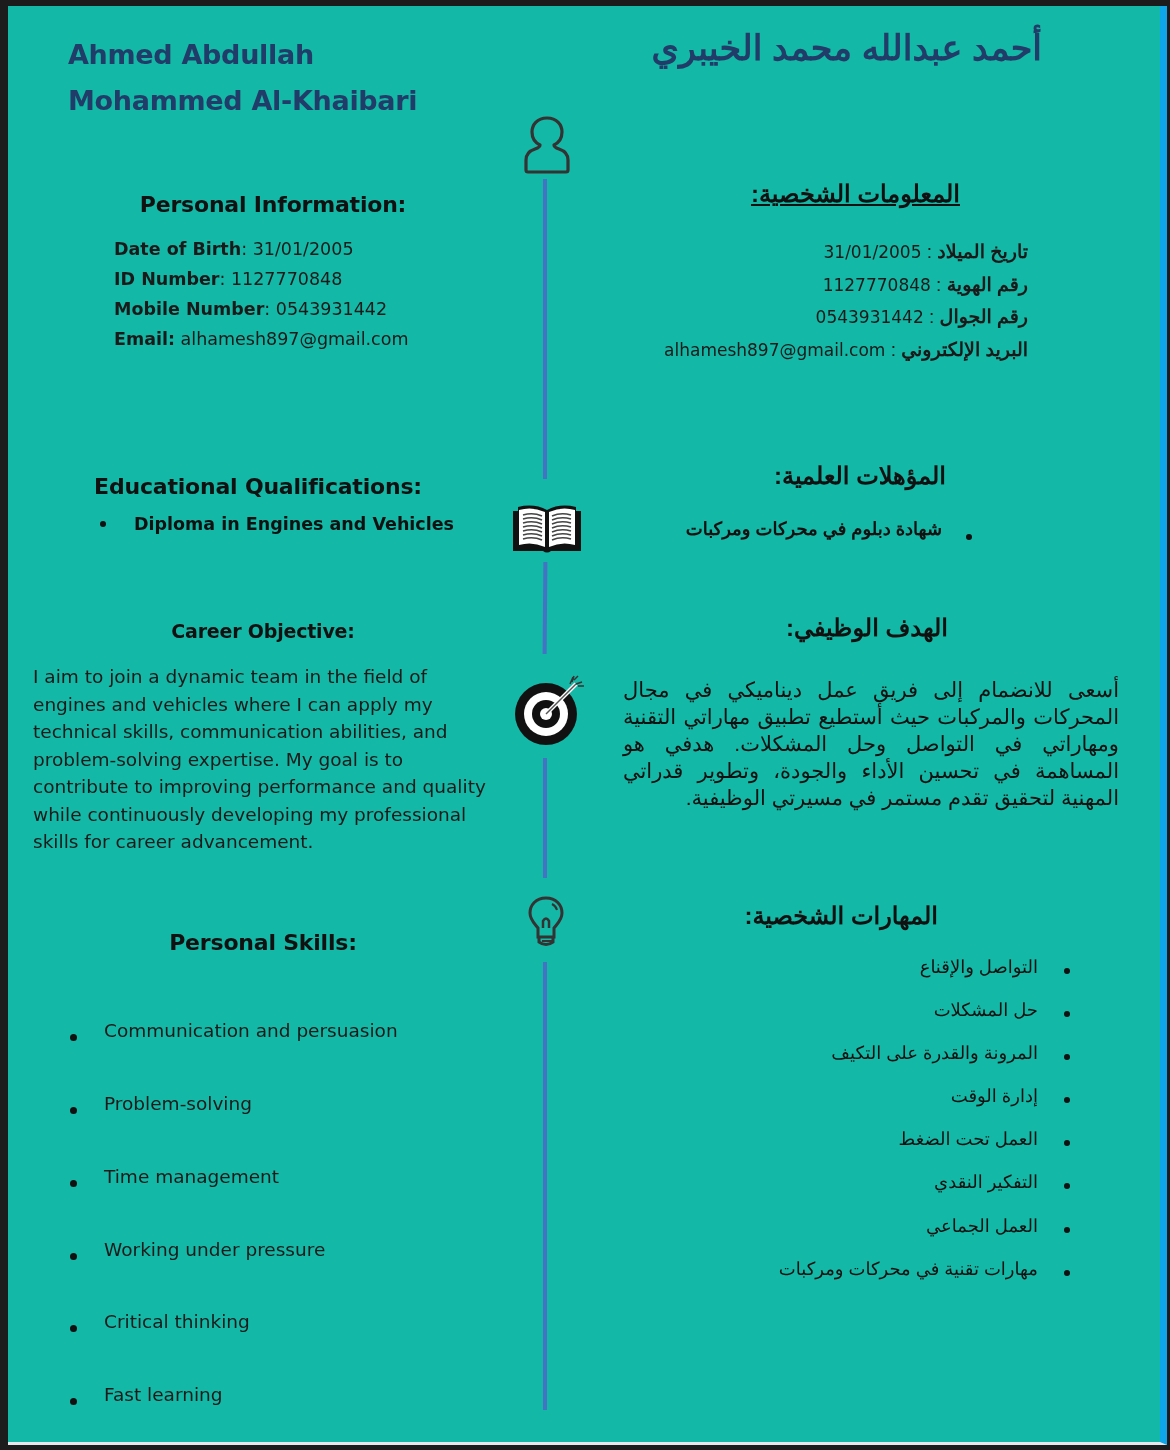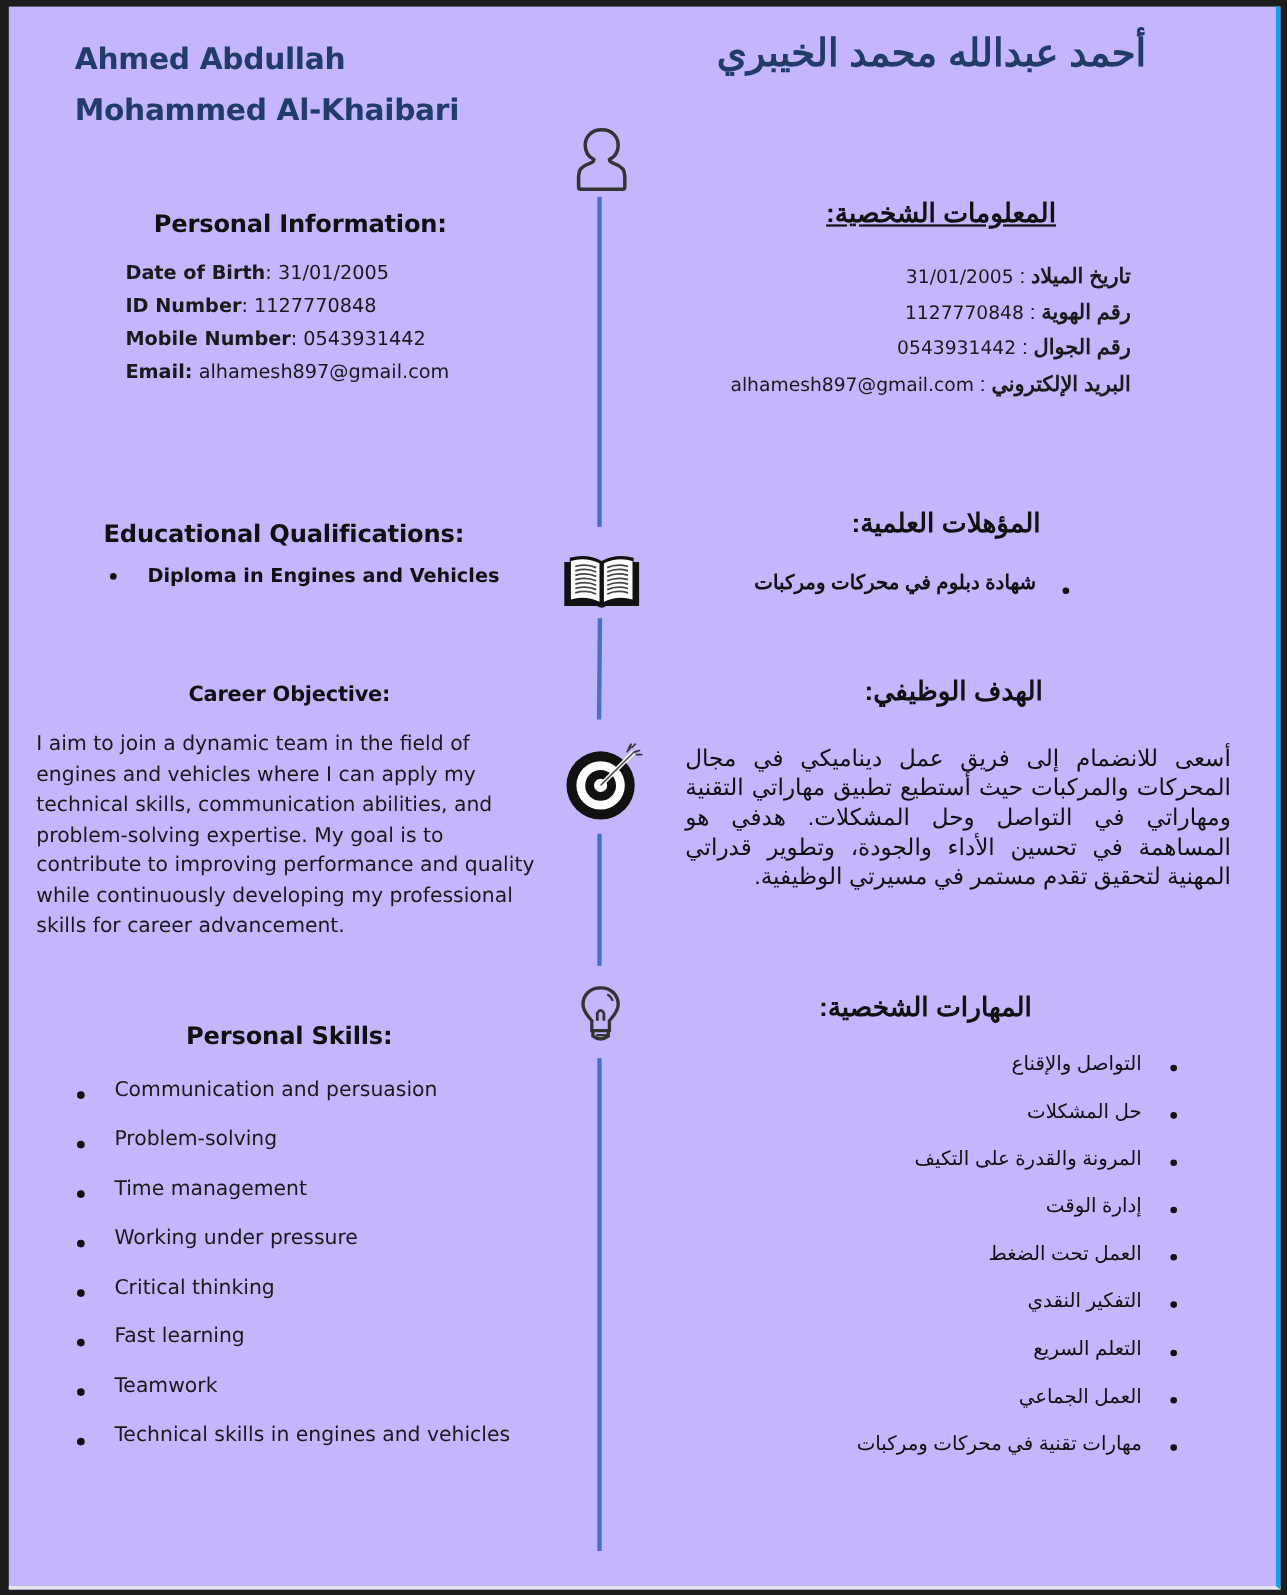--- a/index.html
+++ b/index.html
@@ -6,22 +6,22 @@
   body {
     width: 1170px; height: 1450px;
     background: #1c1c1c;
     position: relative;
     overflow: hidden;
     font-family: "Liberation Sans", sans-serif;
     color: #111;
   }
   .page {
     position: absolute; left: 8px; top: 6px; width: 1152px; height: 1436px;
-    background: #c4b5fd;
-    border-right: 4px solid #0ea5e9;
+    background: #14b8a6;
+    border-right: 7px solid #0ea5e9;
     border-bottom: 3px solid #e8e8ec;
   }
   .abs { position: absolute; }
   .en { font-family: "DejaVu Sans", sans-serif; }
   .ar { font-family: "Liberation Sans", sans-serif; direction: rtl; text-align: right; }
 
   .name-en { left: 60px; top: 26px; font-size: 27px; font-weight: bold; color: #213c68; line-height: 46px; letter-spacing: -0.3px; }
   .name-ar { right: 118px; top: 22px; font-size: 35px; font-weight: bold; color: #213c68; }
 
   .vline { position: absolute; width: 4px; background: #4472c4; left: 535px; }
@@ -38,21 +38,21 @@
   .info-ar .val { font-family: "DejaVu Sans", sans-serif; font-size: 17px; }
 
   .edu-en { left: 92px; top: 508px; font-size: 17.5px; font-weight: bold; }
   .edu-ar { right: 188px; top: 512px; font-size: 18px; font-weight: bold; }
   .bullet { display: inline-block; width: 7px; height: 7px; background: #111; border-radius: 50%; vertical-align: middle; }
 
   .obj-en { left: 25px; top: 657px; width: 470px; font-size: 18.5px; line-height: 27.5px; color: #1a1a1a; }
   .obj-ar { left: 615px; top: 670px; width: 496px; font-size: 21px; line-height: 27px; color: #111; text-align: justify; text-align-last: right; }
 
   .skills-en { left: 56px; top: 962px; font-size: 18.5px; color: #1a1a1a; }
-  .skills-en .item { height: 44.9px; display: flex; align-items: center; }
+  .skills-en .item { height: 44.9px; display: flex; align-items: flex-end; margin-top: 28px; }
   .skills-en .item .bullet { margin: 11px 27px 0 6px; }
   .skills-ar { right: 90px; top: 950px; font-size: 18px; color: #111; }
   .skills-ar .item { height: 43.1px; display: flex; flex-direction: row; align-items: flex-start; justify-content: flex-start; direction: rtl; }
   .skills-ar .item .bullet { margin: 12px 0 0 26px; width: 6px; height: 6px; }
 </style>
 </head>
 <body>
 
 <div class="page">
 
@@ -208,24 +208,20 @@
     <div class="item">
         <span class="bullet"></span>
         <span>العمل تحت الضغط</span>
       </div>
     <div class="item">
         <span class="bullet"></span>
         <span>التفكير النقدي</span>
       </div>
     <div class="item">
         <span class="bullet"></span>
-        <span>التعلم السريع</span>
-      </div>
-    <div class="item">
-        <span class="bullet"></span>
         <span>العمل الجماعي</span>
       </div>
     <div class="item">
         <span class="bullet"></span>
         <span>مهارات تقنية في محركات ومركبات</span>
       </div>
   </div>
 
 </div>
 

